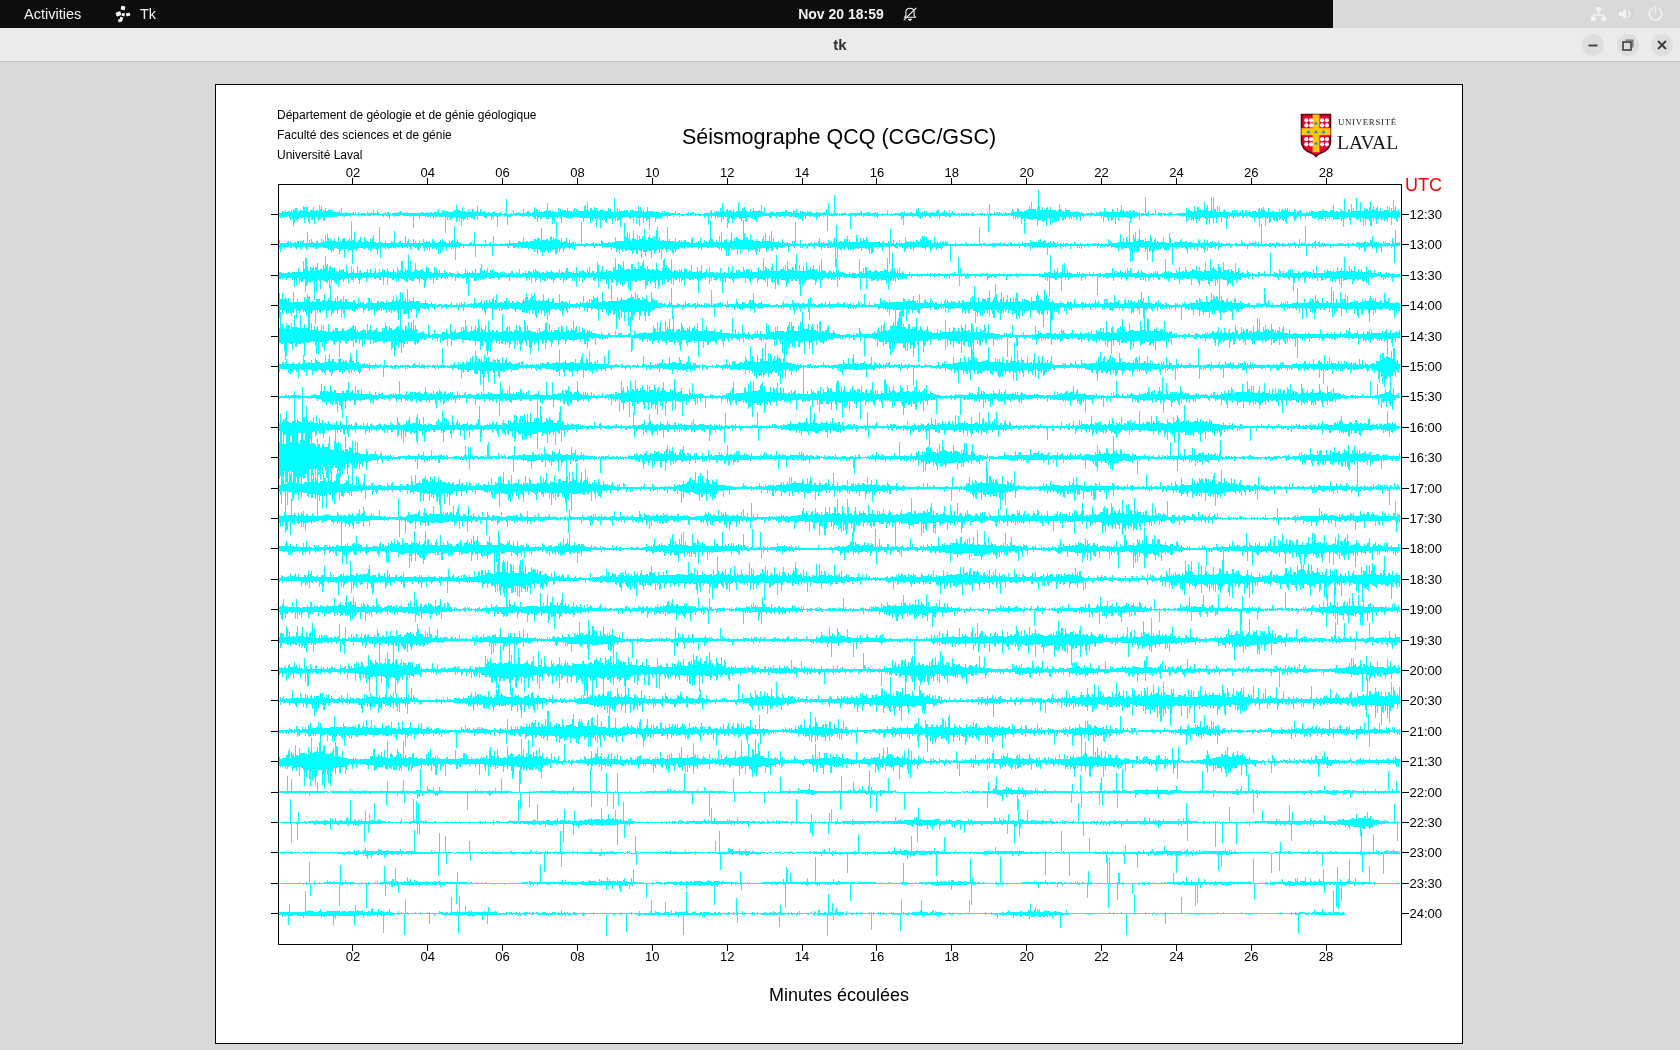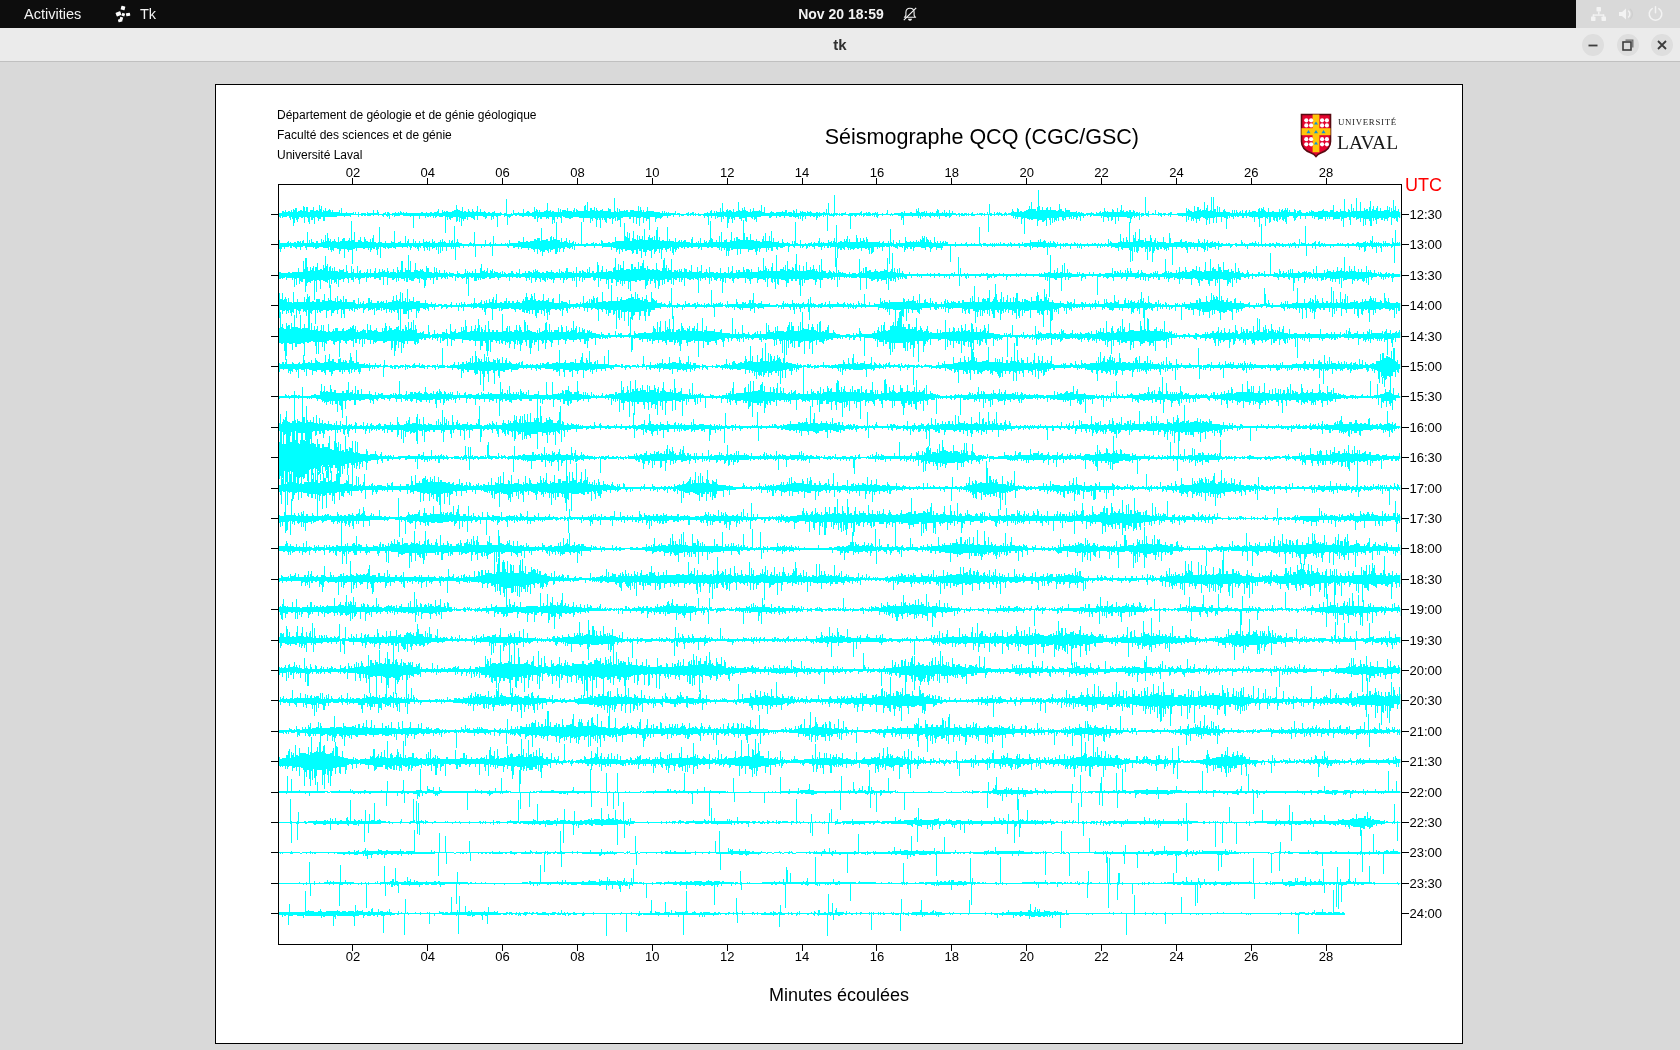--- a/index.html
+++ b/index.html
@@ -3,21 +3,21 @@
 <meta charset="utf-8">
 <style>
   * { margin:0; padding:0; box-sizing:border-box; }
   html,body { width:1680px; height:1050px; background:#d9d9d9; overflow:hidden;
     font-family:"Liberation Sans", sans-serif; }
   .abs { position:absolute; }
 </style>
 </head>
 <body>
 
-<div class="abs" style="left:0;top:0;width:1576px;height:28px;background:#0d0d0d;color:#f3f3f3;">
+<div class="abs" style="left:0;top:0;width:1333px;height:28px;background:#0d0d0d;color:#f3f3f3;">
   <div class="abs" style="left:24px;top:6px;font-size:14.5px;">Activities</div>
   <svg class="abs" style="left:115px;top:5px" width="18" height="18" viewBox="0 0 18 18">
     <g fill="#fafafa">
       <rect x="6" y="1" width="4" height="4" rx="0.5" transform="rotate(14 8 3)"></rect>
       <rect x="1" y="7" width="5" height="4" rx="0.5" transform="rotate(-20 3 9)"></rect>
       <rect x="7" y="8" width="3" height="3" transform="rotate(20 8 9)"></rect>
       <rect x="11" y="8" width="4" height="3" rx="0.5" transform="rotate(-12 13 9)"></rect>
       <rect x="5" y="12" width="3" height="3" transform="rotate(14 6 13)"></rect>
       <rect x="3" y="14" width="4" height="3" rx="0.5" transform="rotate(-16 5 15)"></rect>
     </g>
@@ -66,21 +66,21 @@
     <path d="M8.5 6.2h7.3v7.3" fill="none" stroke="#6d6d6d" stroke-width="1.3"></path>
   </svg>
   <svg class="abs" style="left:1651px;top:6px" width="22" height="22" viewBox="0 0 22 22">
     <path d="M7 7l8 8M15 7l-8 8" stroke="#3c3c3c" stroke-width="1.8"></path>
   </svg>
 </div>
 
 <div class="abs" style="left:215px;top:84px;width:1248px;height:960px;background:#ffffff;border:1.6px solid #000;"></div>
 
 <div class="abs" style="left:277px;top:105px;font-size:12px;line-height:20px;color:#000;">Département de géologie et de génie géologique<br>Faculté des sciences et de génie<br>Université Laval</div>
-<div class="abs" style="left:539px;top:125px;width:600px;text-align:right;font-size:21.5px;color:#000;">Séismographe QCQ (CGC/GSC)</div>
+<div class="abs" style="left:539px;top:125px;width:600px;text-align:center;font-size:21.5px;color:#000;">Séismographe QCQ (CGC/GSC)</div>
 
 <svg class="abs" style="left:1298px;top:112px" width="106" height="46" viewBox="0 0 106 46">
   <g>
     <path d="M3.5 2.5h29v27c0 6-4 9.5-9.7 11.6-2 .8-3.3 1.6-4.8 3.4-1.5-1.8-2.8-2.6-4.8-3.4C7.5 39 3.5 35.5 3.5 29.5z" fill="#e4032e" stroke="#5a0a12" stroke-width="1.6"></path>
     <path d="M14.6 2.5h6.8v37.8h-6.8z" fill="#ffc60a"></path>
     <path d="M3.5 16.2h29v7h-29z" fill="#ffc60a"></path>
     <g fill="#ffffff">
       <circle cx="8.3" cy="8.3" r="2.1"></circle>
         <circle cx="13.1" cy="8.3" r="2.1"></circle>
       <circle cx="8.3" cy="13.4" r="2.1"></circle>

